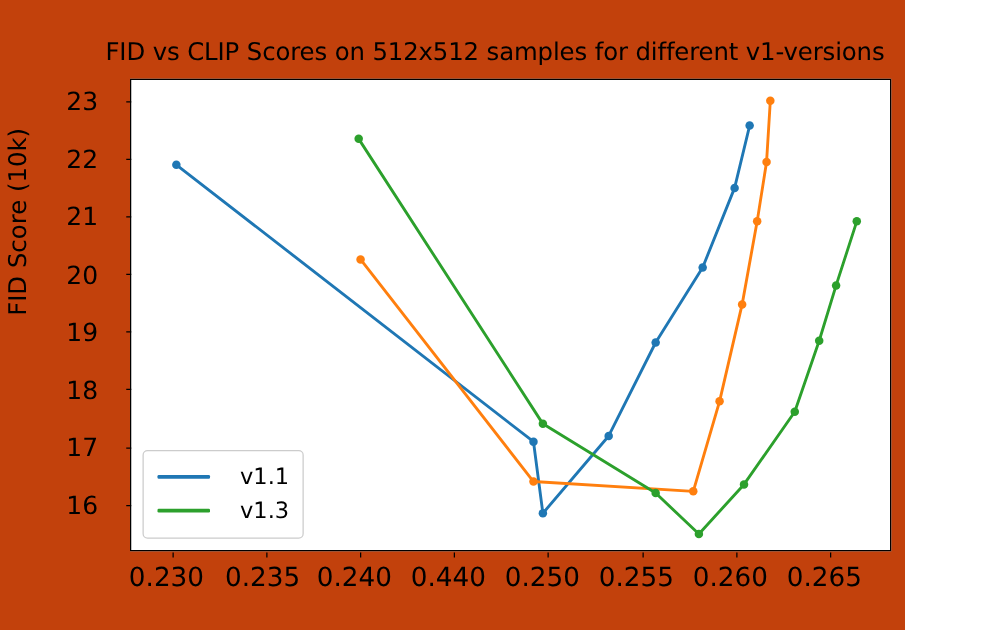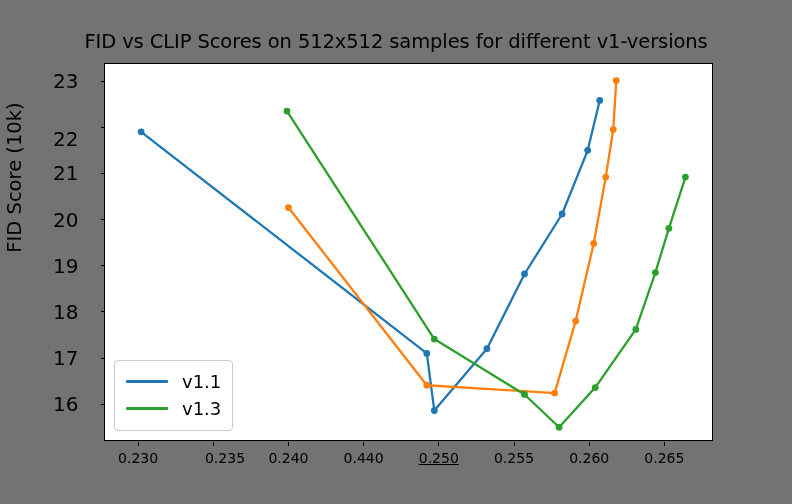--- a/index.html
+++ b/index.html
@@ -8,23 +8,23 @@
     background: #ffffff;
   }
   body {
     width: 792px;
     height: 504px;
     overflow: hidden;
     font-family: "DejaVu Sans", sans-serif;
   }
   #figure {
     position: relative;
-    width: 792px;
+    width: 724px;
     height: 504px;
-    background: #737373;
+    background: #c2410c;
   }
   #chart-title {
     position: absolute;
     left: 0;
     top: 30px;
     width: 792px;
     text-align: center;
     font-size: 19.5px;
     color: #000000;
     white-space: nowrap;
@@ -90,22 +90,21 @@
     width: 792px;
     text-align: center;
     font-size: 19.5px;
     color: #000000;
     white-space: nowrap;
   }
   .xtick-label {
     position: absolute;
     top: 8px;
     width: 70px;
-    text-align: center;
-    font-size: 14px;
+    font-size: 21px;
     color: #000000;
     transform: translateX(-50%);
   }
   .xtick-mark {
     position: absolute;
     width: 1.1px;
     height: 4.3px;
     background: #000000;
   }
   #xtick-labels-wrap {
@@ -123,20 +122,21 @@
     background: #ffffff;
     border: 0.9px solid #cccccc;
     border-radius: 4px;
     padding: 7px 11px 8px 11px;
     box-sizing: border-box;
   }
   .legend-row {
     display: flex;
     align-items: center;
     height: 27px;
+    gap: 10px;
   }
   .legend-swatch {
     width: 42px;
     height: 2.6px;
     margin-right: 14px;
     border-radius: 1px;
   }
   .legend-text {
     font-size: 18px;
     color: #000000;
@@ -182,43 +182,43 @@
         <circle cx="580.43" cy="113.08" r="3.4" fill="#2ca02c"></circle>
       </svg>
 
     <div id="ytick-labels-wrap">
         <div class="ytick-label" style="top: 340.154px;">16</div>
         <div class="ytick-label" style="top: 294px;">17</div>
         <div class="ytick-label" style="top: 247.846px;">18</div>
         <div class="ytick-label" style="top: 201.692px;">19</div>
         <div class="ytick-label" style="top: 155.538px;">20</div>
         <div class="ytick-label" style="top: 109.385px;">21</div>
-        <div class="ytick-label" style="top: 63.2308px; margin-top: 12px;">22</div>
+        <div class="ytick-label" style="top: 63.2308px;">22</div>
         <div class="ytick-label" style="top: 17.0769px;">23</div>
       </div>
     <div id="ytick-marks-wrap">
         <div class="ytick-mark" style="top: 339.654px; left: -4.3px;"></div>
         <div class="ytick-mark" style="top: 293.5px; left: -4.3px;"></div>
         <div class="ytick-mark" style="top: 247.346px; left: -4.3px;"></div>
         <div class="ytick-mark" style="top: 201.192px; left: -4.3px;"></div>
         <div class="ytick-mark" style="top: 155.038px; left: -4.3px;"></div>
         <div class="ytick-mark" style="top: 108.885px; left: -4.3px;"></div>
         <div class="ytick-mark" style="top: 62.7308px; left: -4.3px;"></div>
         <div class="ytick-mark" style="top: 16.5769px; left: -4.3px;"></div>
       </div>
     <div id="xtick-labels-wrap">
         <div class="xtick-label" style="left: 33.0815px;">0.230</div>
         <div class="xtick-mark" style="left: 32.5815px; top: 0px;"></div>
-        <div class="xtick-label" style="left: 120px;">0.235</div>
+        <div class="xtick-label" style="left: 110px;">0.235</div>
         <div class="xtick-mark" style="left: 107.767px; top: 0px;"></div>
         <div class="xtick-label" style="left: 183.452px;">0.240</div>
         <div class="xtick-mark" style="left: 182.952px; top: 0px;"></div>
         <div class="xtick-label" style="left: 258.637px;">0.440</div>
         <div class="xtick-mark" style="left: 258.137px; top: 0px;"></div>
-        <div class="xtick-label" style="left: 333.822px; text-decoration: underline;">0.250</div>
+        <div class="xtick-label" style="left: 333.822px;">0.250</div>
         <div class="xtick-mark" style="left: 333.322px; top: 0px;"></div>
         <div class="xtick-label" style="left: 409.007px;">0.255</div>
         <div class="xtick-mark" style="left: 408.507px; top: 0px;"></div>
         <div class="xtick-label" style="left: 484.193px;">0.260</div>
         <div class="xtick-mark" style="left: 483.693px; top: 0px;"></div>
         <div class="xtick-label" style="left: 559.378px;">0.265</div>
         <div class="xtick-mark" style="left: 558.878px; top: 0px;"></div>
       </div>
 
     <div id="legend">

